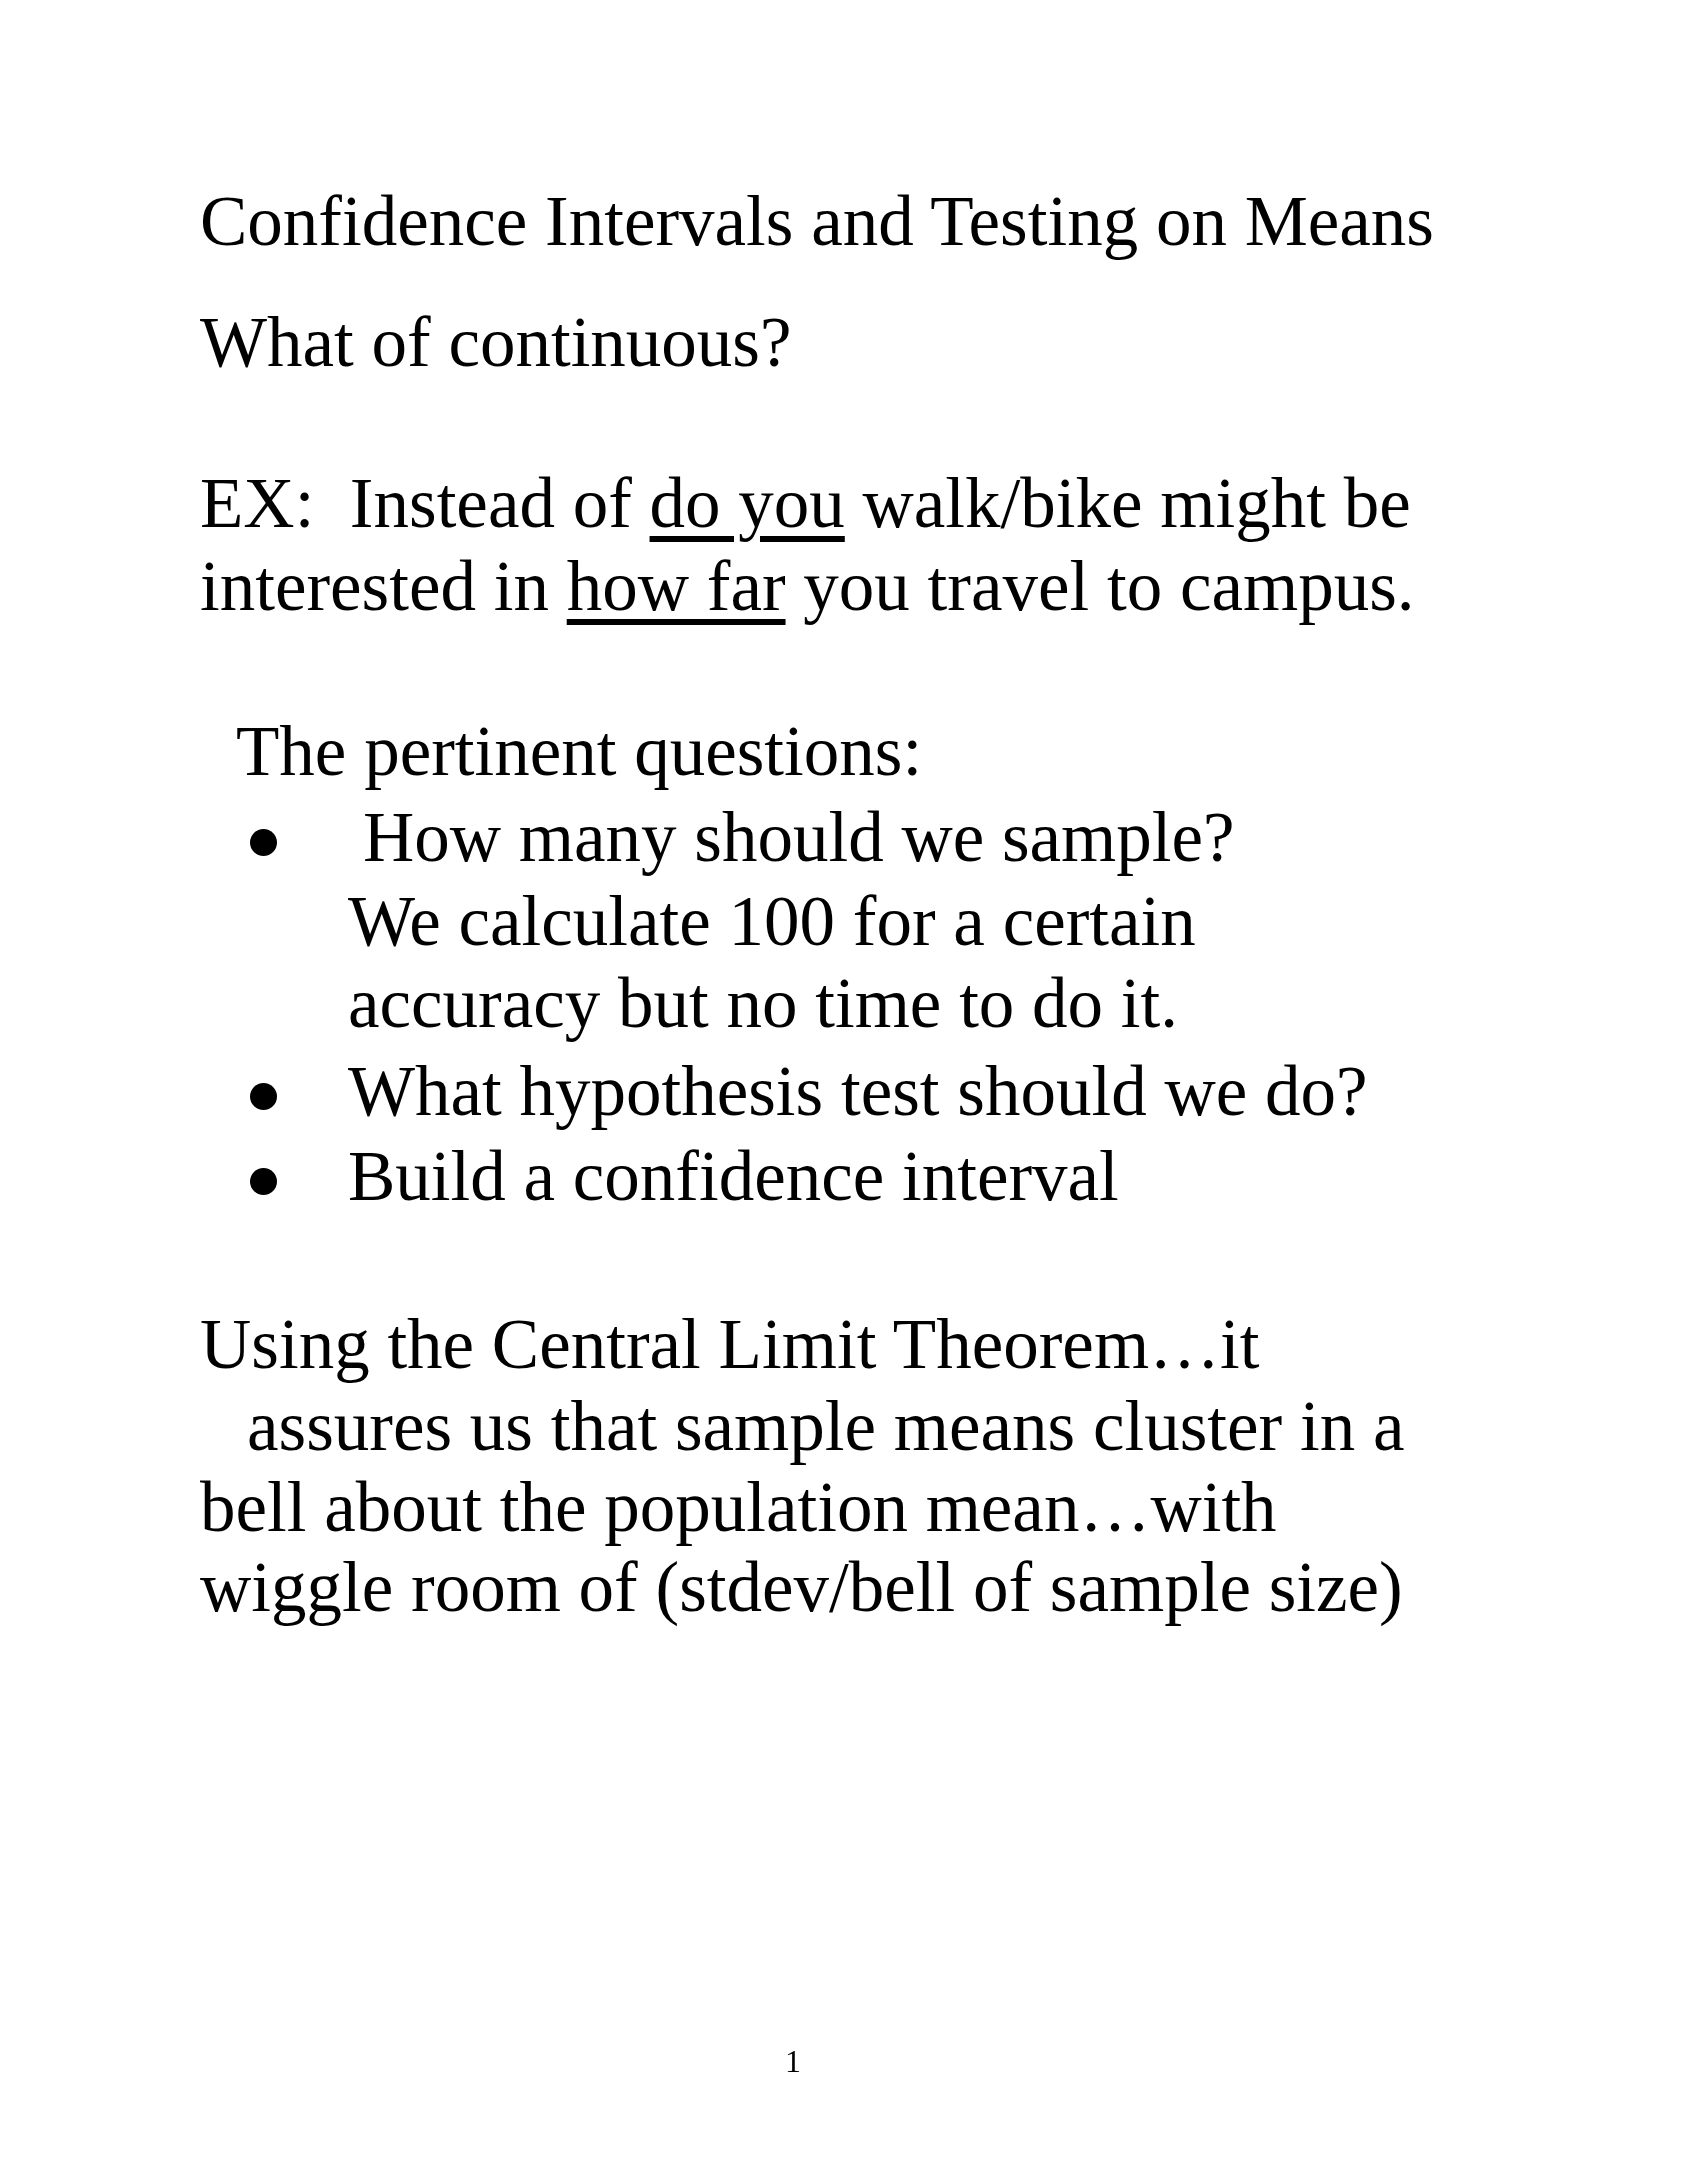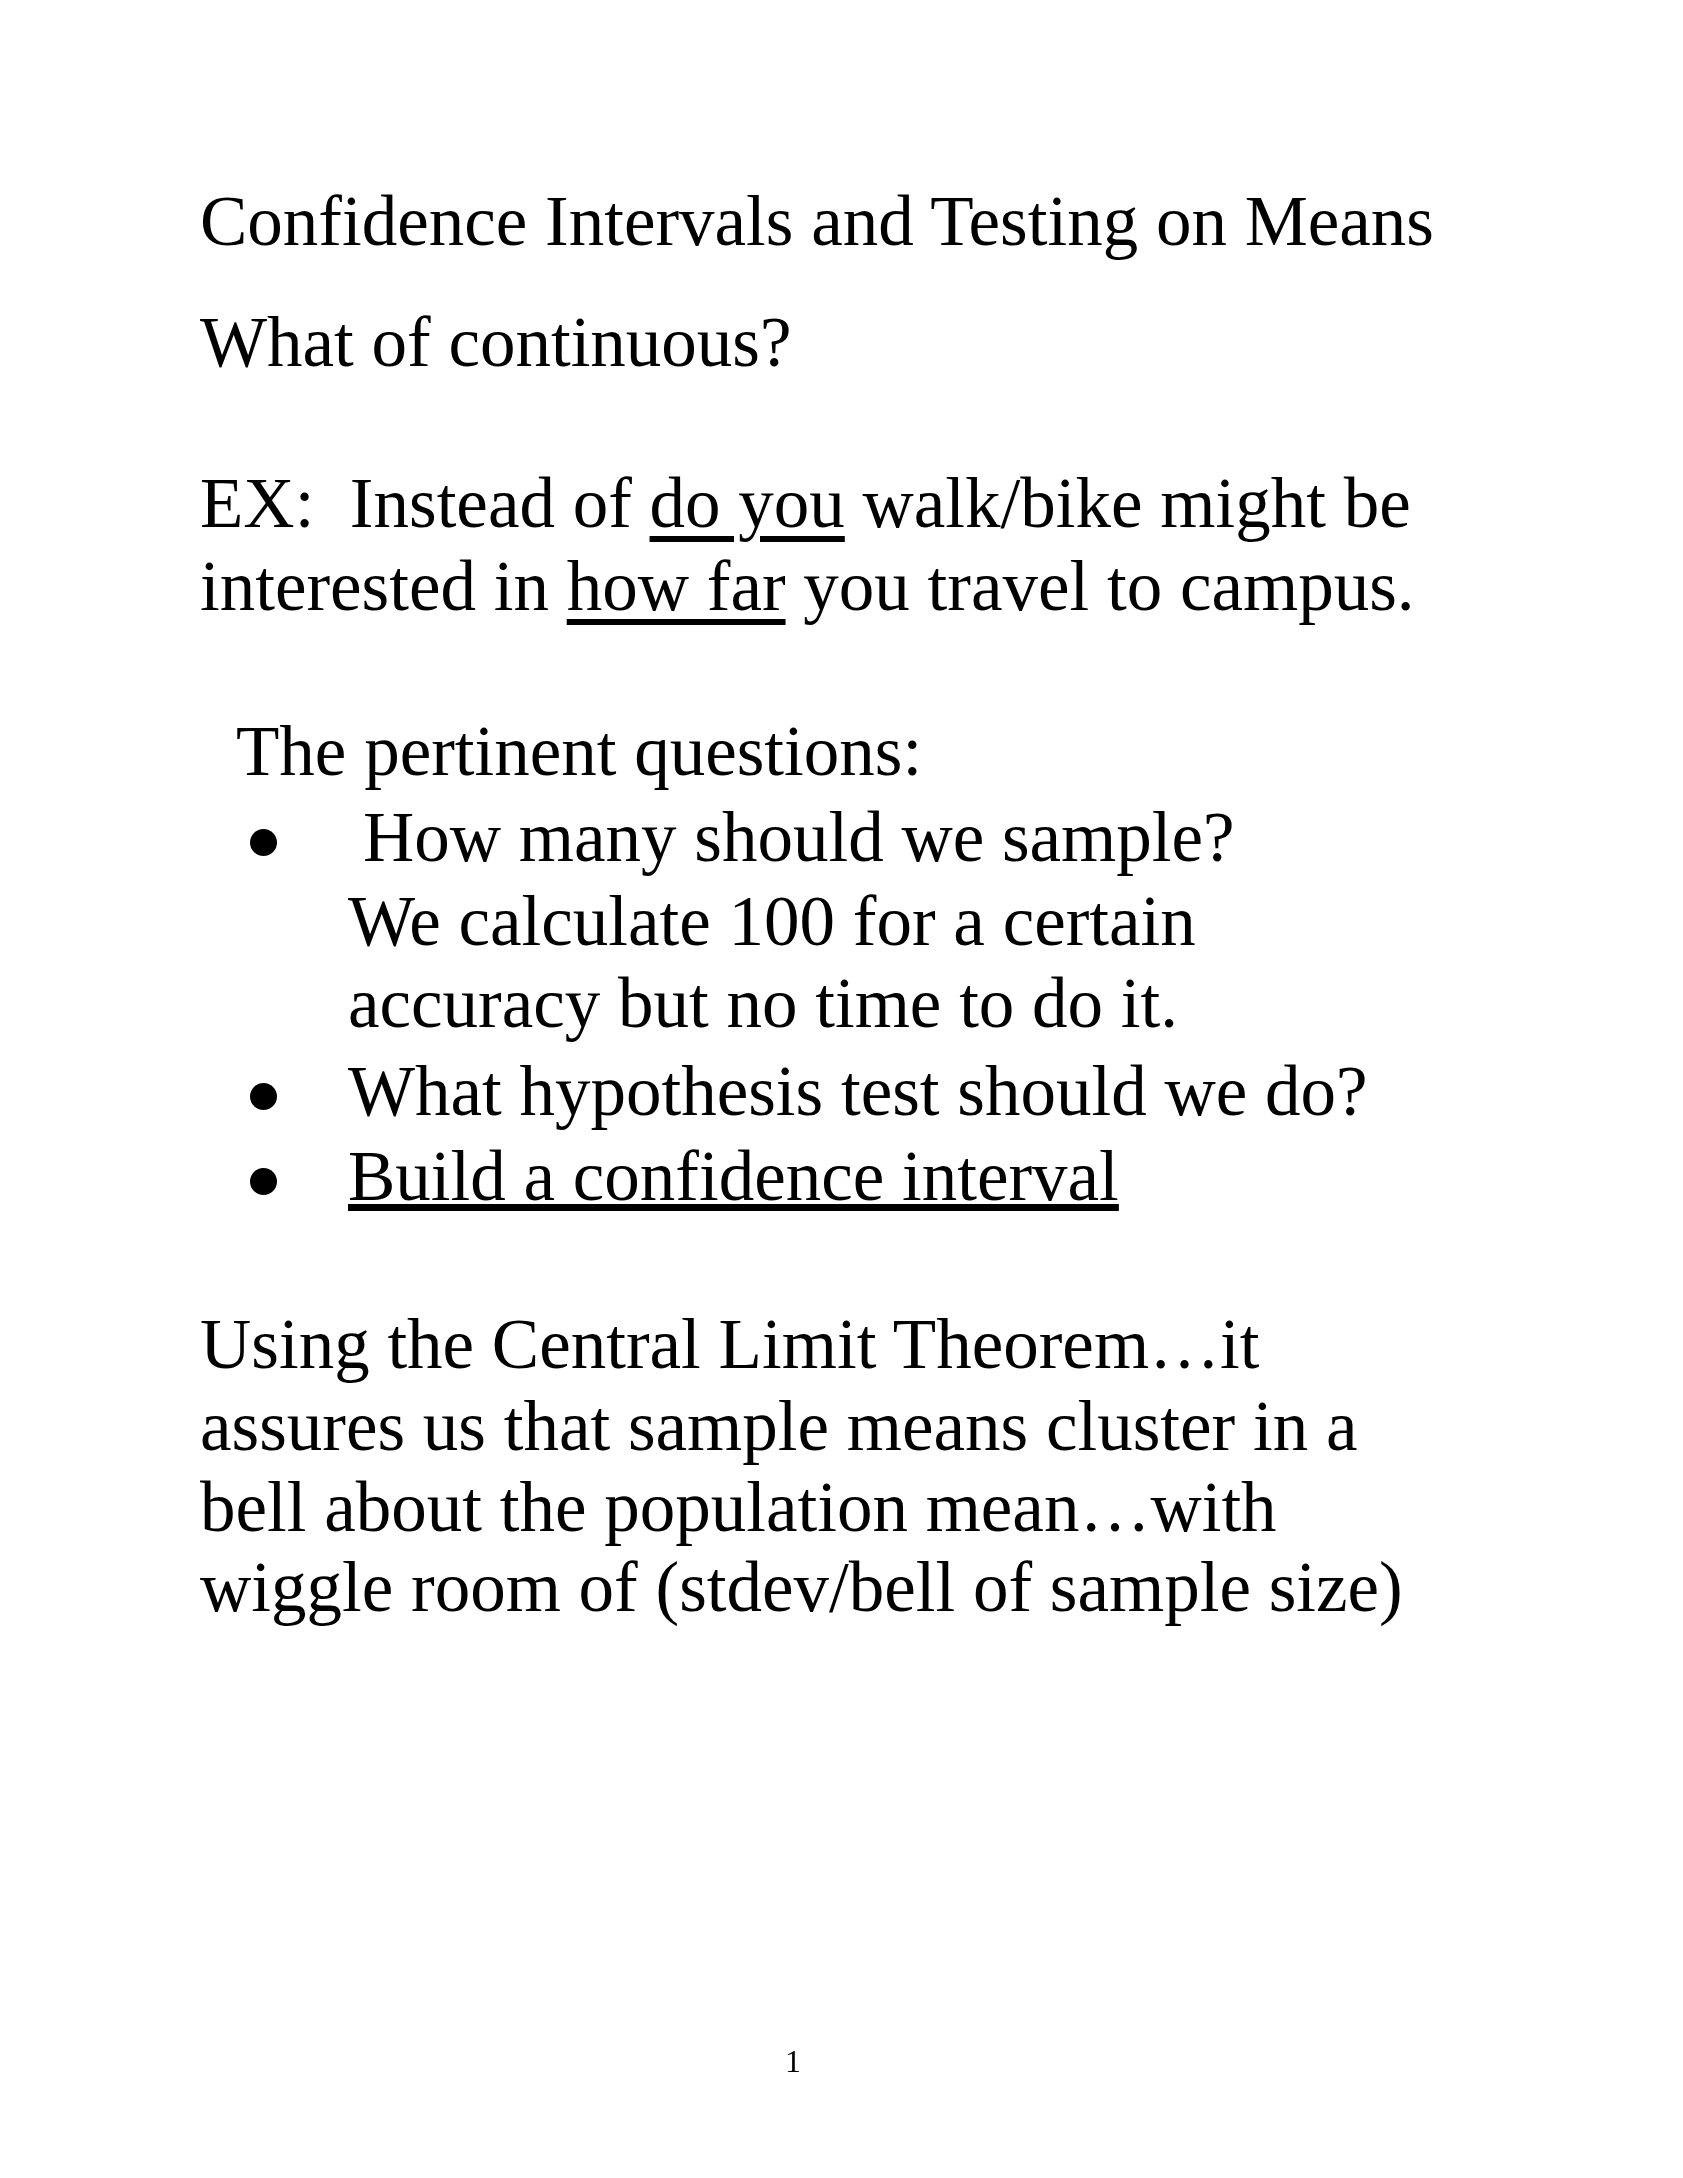--- a/index.html
+++ b/index.html
@@ -51,27 +51,27 @@
       <div class="line indent" style="top:802px;margin-left:15px;">How many should we sample?</div>
       <div class="line indent" style="top:886px;">We calculate 100 for a certain</div>
       <div class="line indent" style="top:968px;">accuracy but no time to do it.</div>
     </div>
     <div>
       <span class="bullet" style="top:1083px;"></span>
       <div class="line indent" style="top:1056px;">What hypothesis test should we do?</div>
     </div>
     <div>
       <span class="bullet" style="top:1168px;"></span>
-      <div class="line indent" style="top:1141px;text-decoration:underline;">Build a confidence interval</div>
+      <div class="line indent" style="top:1141px;">Build a confidence interval</div>
     </div>
   </div>
 
   <div>
     <div class="line" style="top:1309px;">Using the Central Limit Theorem…it</div>
-    <div class="line" style="top:1391px;">assures us that sample means cluster in a</div>
+    <div class="line" style="top:1391px;margin-left:47px;">assures us that sample means cluster in a</div>
     <div class="line" style="top:1472px;">bell about the population mean…with</div>
     <div class="line" style="top:1552px;">wiggle room of (stdev/bell of sample size)</div>
   </div>
 
   <div class="pagenum" style="top:2045px;">1</div>
 
 </div>
 
 
 </body></html>

